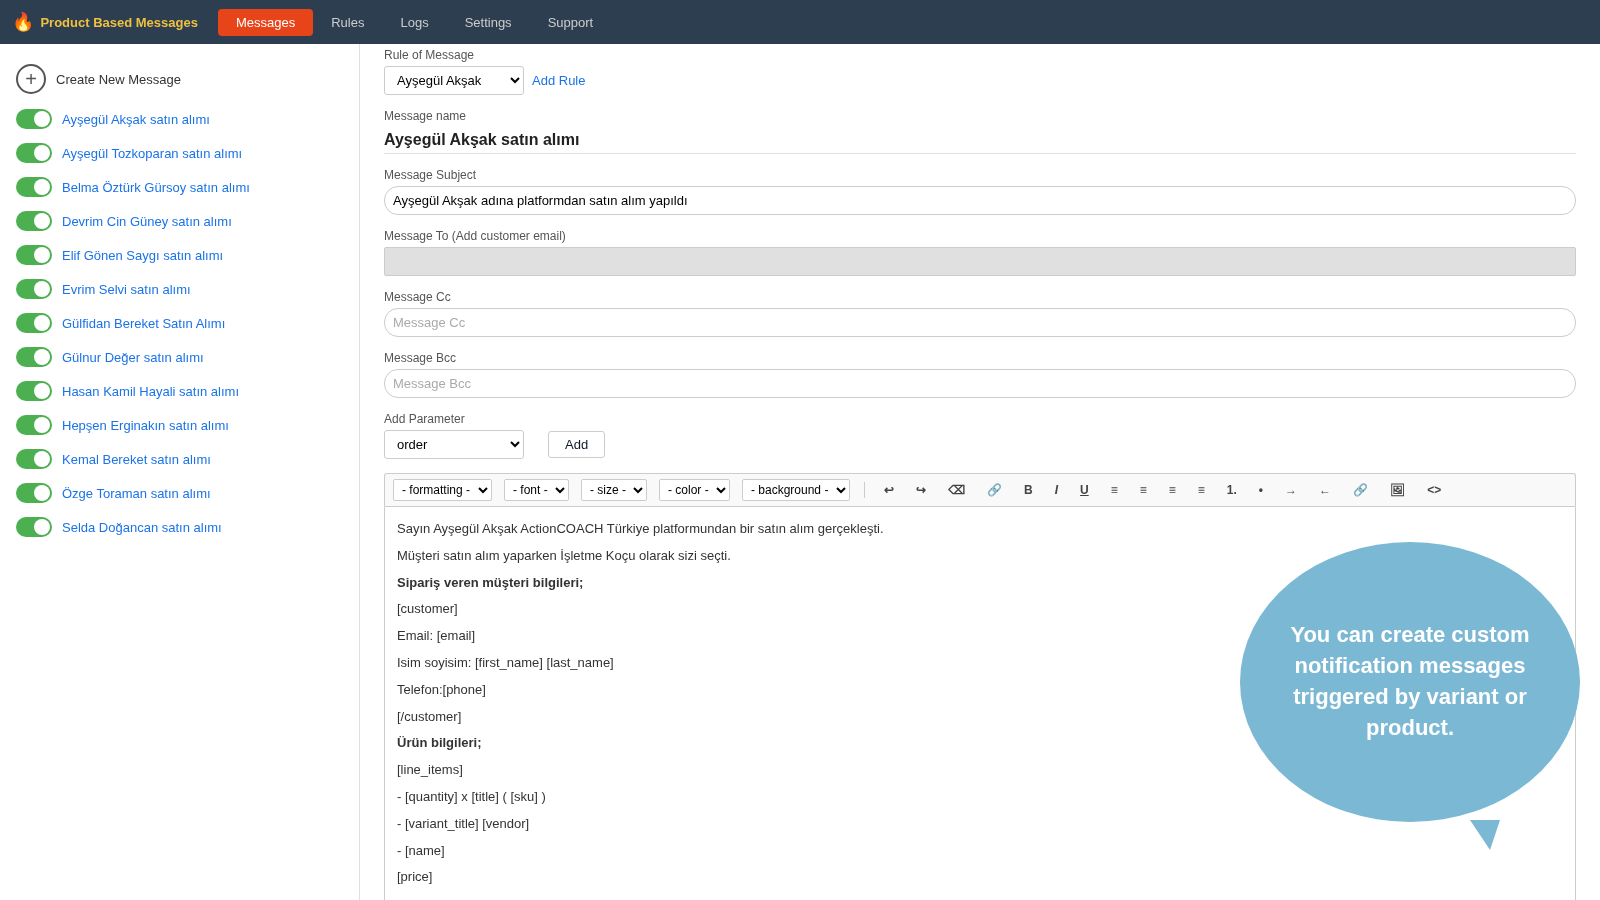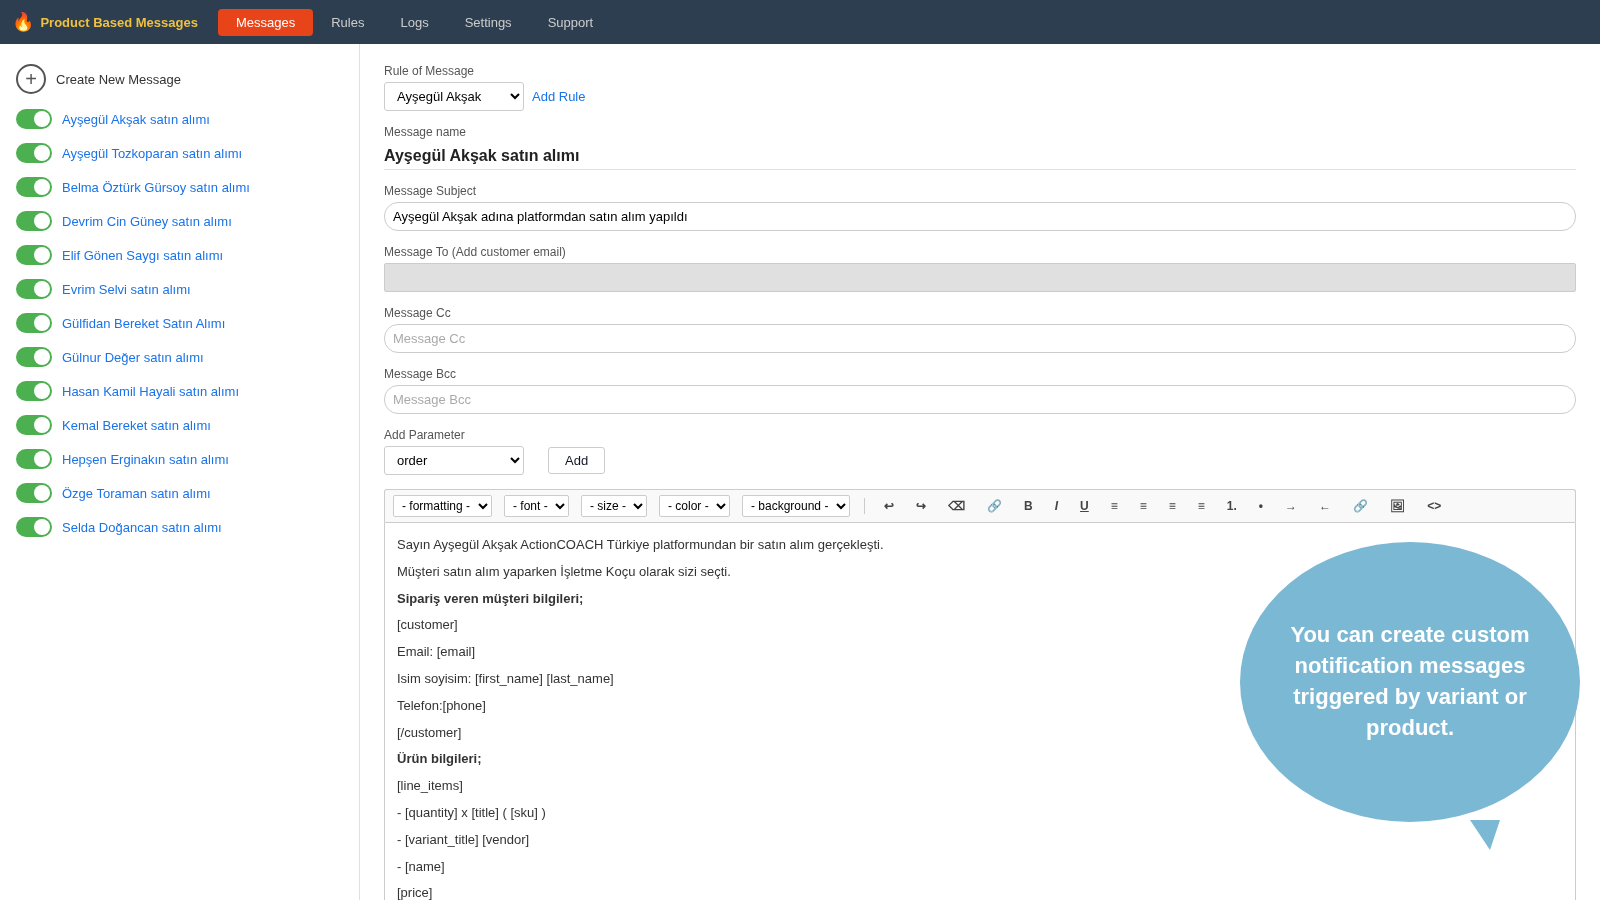--- a/index.html
+++ b/index.html
@@ -106,21 +106,21 @@
     .sidebar-label {
       color: #1a73e8;
       font-size: 13px;
       text-decoration: none;
     }
 
     
     .content {
       flex: 1;
       background: #fff;
-      padding: 20px 24px;
+      padding: 4px 24px;
       overflow-y: auto;
       position: relative;
     }
 
     .form-section { margin-bottom: 14px; }
     .form-label {
       font-size: 12px;
       color: #555;
       margin-bottom: 4px;
       display: block;
@@ -324,25 +324,25 @@
         <div class="sidebar-item">
           <div class="toggle"></div>
           <a class="sidebar-label">Gülnur Değer satın alımı</a>
         </div>
         <div class="sidebar-item">
           <div class="toggle"></div>
           <a class="sidebar-label">Hasan Kamil Hayali satın alımı</a>
         </div>
         <div class="sidebar-item">
           <div class="toggle"></div>
+          <a class="sidebar-label">Hepşen Erginakın satın alımı</a>
+        </div>
+        <div class="sidebar-item">
+          <div class="toggle"></div>
           <a class="sidebar-label">Kemal Bereket satın alımı</a>
-        </div>
-        <div class="sidebar-item">
-          <div class="toggle"></div>
-          <a class="sidebar-label">Hepşen Erginakın satın alımı</a>
         </div>
         <div class="sidebar-item">
           <div class="toggle"></div>
           <a class="sidebar-label">Özge Toraman satın alımı</a>
         </div>
         <div class="sidebar-item">
           <div class="toggle"></div>
           <a class="sidebar-label">Selda Doğancan satın alımı</a>
         </div>
       </div>

